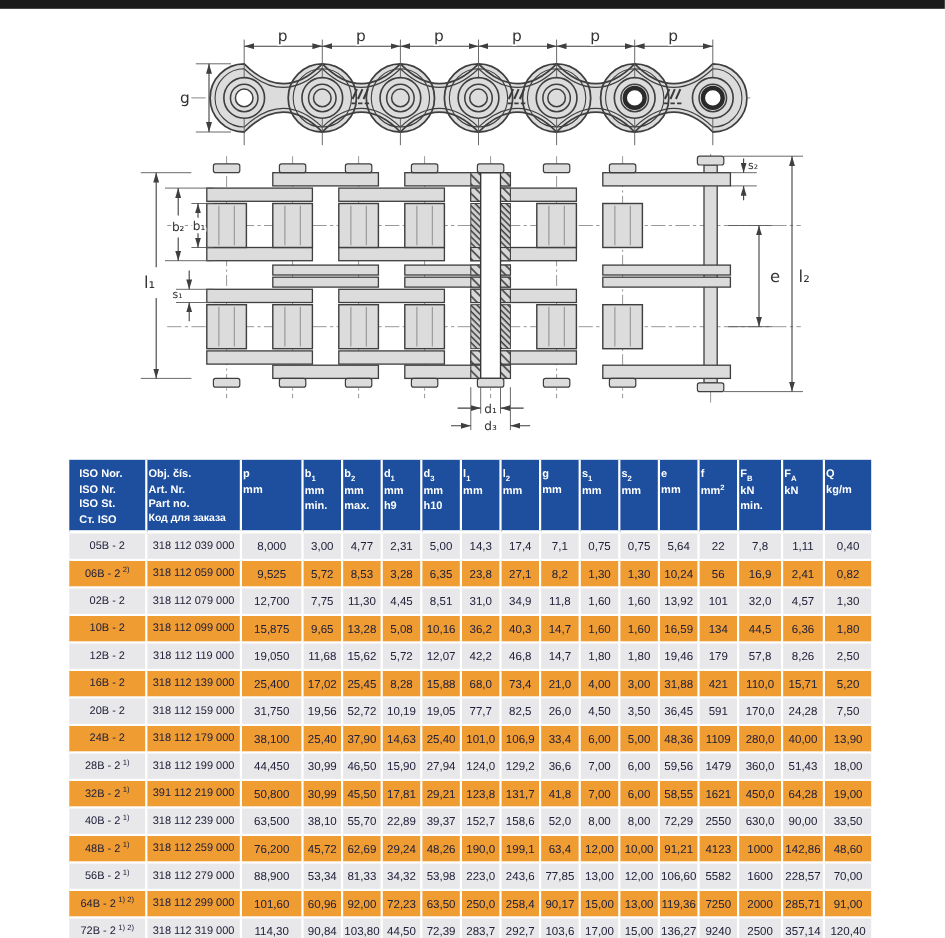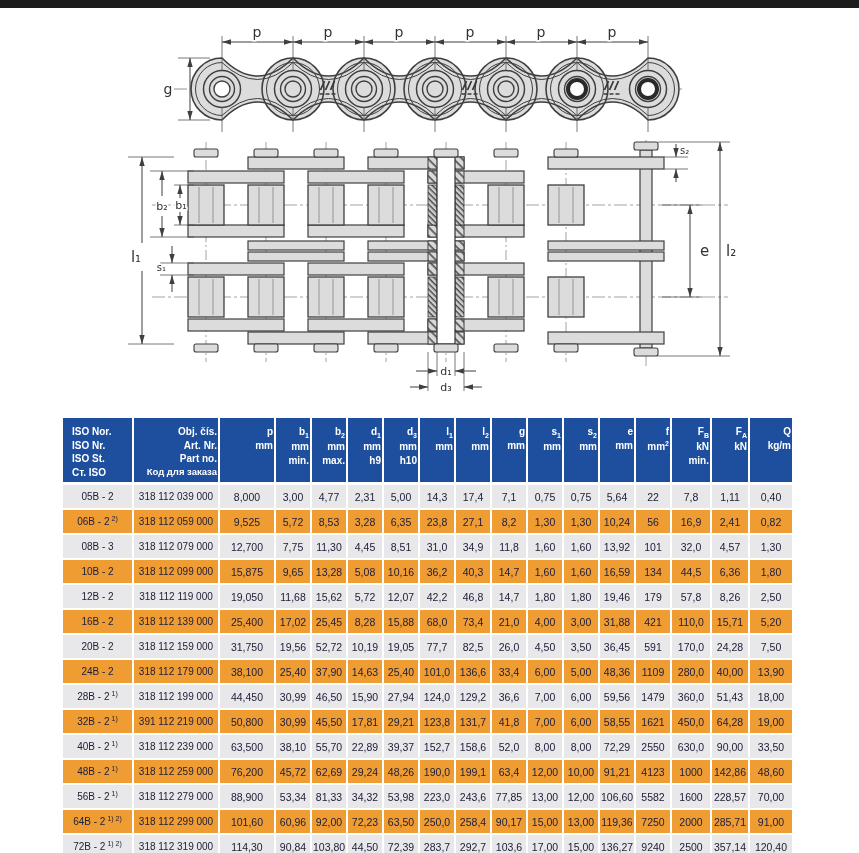--- a/index.html
+++ b/index.html
@@ -9,21 +9,21 @@
     --blue:#1d4f9e; --orange:#ef9c33; --gray:#e8e8ea; --bar:#1c1c1c; --ink:#20203a;
   }
   .topbar{position:absolute;left:0;top:0;width:859px;height:8px;background:var(--bar);}
   .svg-side{position:absolute;left:130px;top:12px;width:575px;height:130px;}
   .svg-section{position:absolute;left:122px;top:140px;width:624px;height:256px;}
 
   table.spec{position:absolute;left:63px;top:418px;width:656px;border-collapse:collapse;table-layout:fixed;}
   table.spec th{
     background:var(--blue);color:#fff;font-size:10px;font-weight:bold;
     vertical-align:top;padding:7px 1px 0 1px;height:57px;
-    border-right:2px solid #fff;border-bottom:3px solid #fff;line-height:1.35;text-align:right;
+    border-right:2px solid #fff;border-bottom:3px solid #fff;line-height:1.35;text-align:left;
   }
   table.spec th.left{text-align:left;padding-left:9px;}
   table.spec th .l2small{font-size:9.5px;}
   table.spec td{
     font-size:10.5px;color:var(--ink);text-align:center;height:23px;
     border-right:2px solid #fff;border-bottom:2px solid #fff;padding:0 1px;white-space:nowrap;
   }
   table.spec td.c0{font-size:10px;}
   table.spec td.c1{font-size:10px;margin-top:17px;}
   table.spec tr.g td{background:var(--gray);}
@@ -450,21 +450,21 @@
         <td>8,2</td>
         <td>1,30</td>
         <td>1,30</td>
         <td>10,24</td>
         <td>56</td>
         <td>16,9</td>
         <td>2,41</td>
         <td>0,82</td>
       </tr>
       <tr class="g">
-        <td class="c0">08B - 3</td>
+        <td class="c0">02B - 2</td>
         <td class="c1">318 112 079 000</td>
         <td>12,700</td>
         <td>7,75</td>
         <td>11,30</td>
         <td>4,45</td>
         <td>8,51</td>
         <td>31,0</td>
         <td>34,9</td>
         <td>11,8</td>
         <td>1,60</td>
@@ -553,21 +553,21 @@
       </tr>
       <tr class="o">
         <td class="c0">24B - 2</td>
         <td class="c1">318 112 179 000</td>
         <td>38,100</td>
         <td>25,40</td>
         <td>37,90</td>
         <td>14,63</td>
         <td>25,40</td>
         <td>101,0</td>
-        <td>136,6</td>
+        <td>106,9</td>
         <td>33,4</td>
         <td>6,00</td>
         <td>5,00</td>
         <td>48,36</td>
         <td>1109</td>
         <td>280,0</td>
         <td>40,00</td>
         <td>13,90</td>
       </tr>
       <tr class="g">

